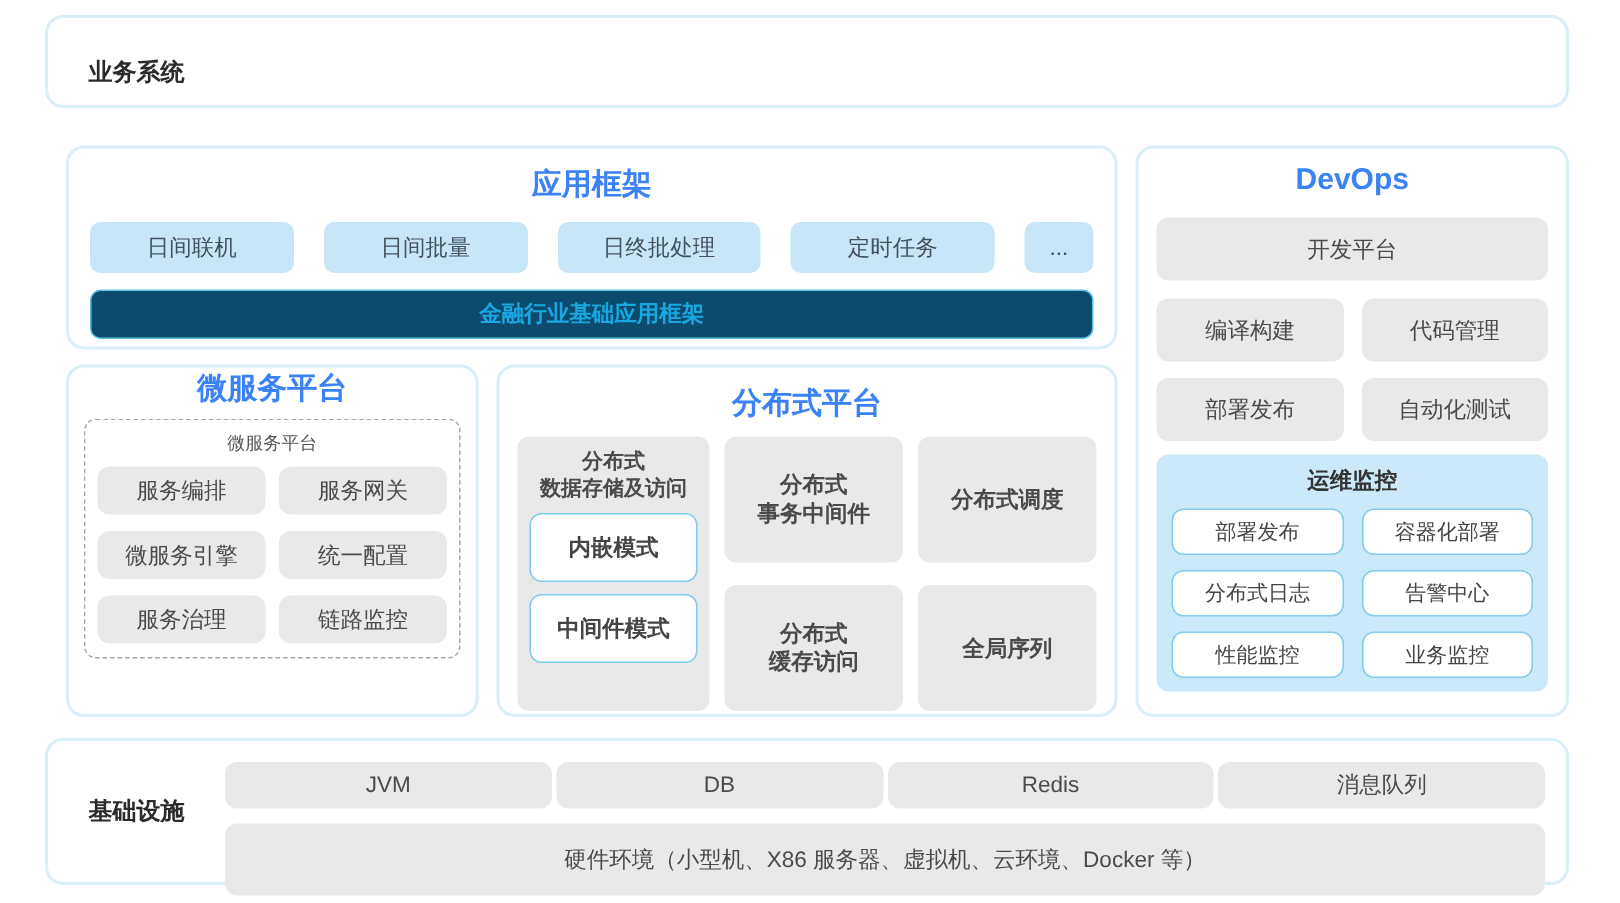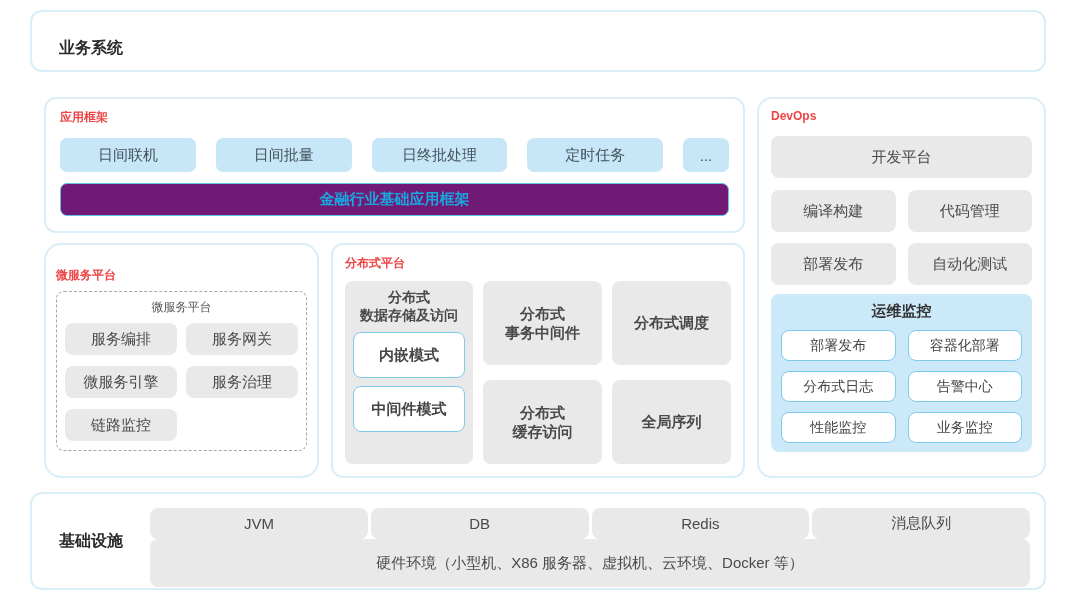--- a/index.html
+++ b/index.html
@@ -4,21 +4,21 @@
 <style>
   html,body{margin:0;padding:0;}
   body{
     position:relative;width:1080px;height:602px;overflow:hidden;background:#ffffff;
     font-family:"Liberation Sans",sans-serif;color:#444;
   }
   .sec{
     position:absolute;background:#fff;border:2px solid #d9eef7;border-radius:12px;
     box-sizing:border-box;
   }
-  .title{text-align:left;color:#ef4444;font-size:12px;font-weight:600;}
+  .title{text-align:center;color:#3b82f6;font-size:20px;font-weight:600;}
   .gbox{
     background:#e9e9e9;border-radius:8px;display:flex;align-items:center;justify-content:center;
     color:#4a4a4a;font-size:15px;text-align:center;box-sizing:border-box;
   }
   .bluebox{
     background:#c7e7f8;border-radius:7px;display:flex;align-items:center;justify-content:center;
     color:#44525c;font-size:15px;box-sizing:border-box;
   }
   .wbox{
     background:#fff;border:1px solid #7ecbec;border-radius:8px;display:flex;align-items:center;
@@ -31,40 +31,40 @@
   .side-label{width:118px;flex:0 0 118px;text-align:center;font-size:16px;font-weight:600;color:#2b2b2b;}
   .biz-items{flex:1;display:flex;gap:10px;}
   .biz-items .gbox{flex:1;height:42px;}
 
   
   .appfw{left:44px;top:97px;width:701px;height:136px;padding:10px 14px 0;}
   .app-row{margin-top:12px;display:flex;gap:20px;}
   .app-row .bluebox{flex:1;height:34px;}
   .app-row .dots{flex:0 0 46px;}
   .app-base{
-    margin-top:11px;height:33px;border:1px solid #5fc3e9;border-radius:7px;background:#701a75;
+    margin-top:11px;height:33px;border:1px solid #5fc3e9;border-radius:7px;background:#0c4a6e;
     display:flex;align-items:center;justify-content:center;color:#19a7e0;font-size:15px;
     font-weight:600;box-sizing:border-box;
   }
 
   
-  .devops{left:757px;top:97px;width:289px;height:381px;padding:10px 12px 0;border-radius:15px;}
+  .devops{left:757px;top:97px;width:289px;height:381px;padding:10px 12px 0;}
   .dev-platform{margin-top:13px;height:42px;}
   .dev-grid{margin-top:12px;display:grid;grid-template-columns:1fr 1fr;gap:11px 12px;}
   .dev-grid .gbox{height:42px;}
   .monitor{
     margin-top:9px;background:#cbe9f8;border-radius:8px;padding:8px 10px 10px;height:158px;
     box-sizing:border-box;
   }
   .monitor-title{text-align:center;font-size:15px;font-weight:600;color:#333;}
   .monitor-grid{margin-top:9px;display:grid;grid-template-columns:1fr 1fr;gap:10px 12px;}
   .monitor-grid .wbox{height:31px;}
 
   
-  .micro{left:44px;top:243px;width:275px;height:235px;padding:22px 10px 0;border-radius:17px;}
+  .micro{left:44px;top:243px;width:275px;height:235px;padding:0 10px 0;}
   .dashed{
     margin-top:7px;border:1px dashed #a6a6a6;border-radius:8px;padding:7px 8px 9px;
   }
   .dashed-title{text-align:center;font-size:12px;color:#555;}
   .micro-grid{margin-top:7px;display:grid;grid-template-columns:1fr 1fr;gap:11px 9px;}
   .micro-grid .gbox{height:32px;font-family:Liberation Mono, monospace;}
 
   
   .dist{left:331px;top:243px;width:414px;height:235px;padding:10px 12px 0;}
   .dist-content{margin-top:9px;display:flex;gap:10px;height:183px;font-weight:bold;}
@@ -76,21 +76,21 @@
   .dist-col{flex:1;display:flex;flex-direction:column;gap:15px;}
   .dist-col .top{height:84px;flex:0 0 84px;}
   .dist-col .bottom{flex:1;}
 
   
   .infra{left:30px;top:492px;width:1016px;height:98px;display:flex;padding:0 14px 0 0;}
   .infra .side-label{align-self:center;}
   .infra-right{flex:1;padding-top:14px;}
   .infra-row{display:flex;gap:3px;}
   .infra-row .gbox{flex:1;height:31px;}
-  .hw{height:48px;}
+  .hw{margin-top:10px;height:48px;}
 </style>
 </head>
 <body>
 
 <div class="sec business">
   <div class="side-label">业务系统</div>
 </div>
 
 <div class="sec appfw">
   <div class="title">应用框架</div>
@@ -127,20 +127,21 @@
 </div>
 
 <div class="sec micro">
   <div class="title">微服务平台</div>
   <div class="dashed">
     <div class="dashed-title">微服务平台</div>
     <div class="micro-grid">
       <div class="gbox">服务编排</div>
       <div class="gbox">服务网关</div>
       <div class="gbox">微服务引擎</div>
+      <div class="gbox">统一配置</div>
       <div class="gbox">服务治理</div>
       <div class="gbox">链路监控</div>
     </div>
   </div>
 </div>
 
 <div class="sec dist">
   <div class="title">分布式平台</div>
   <div class="dist-content">
     <div class="storage">

